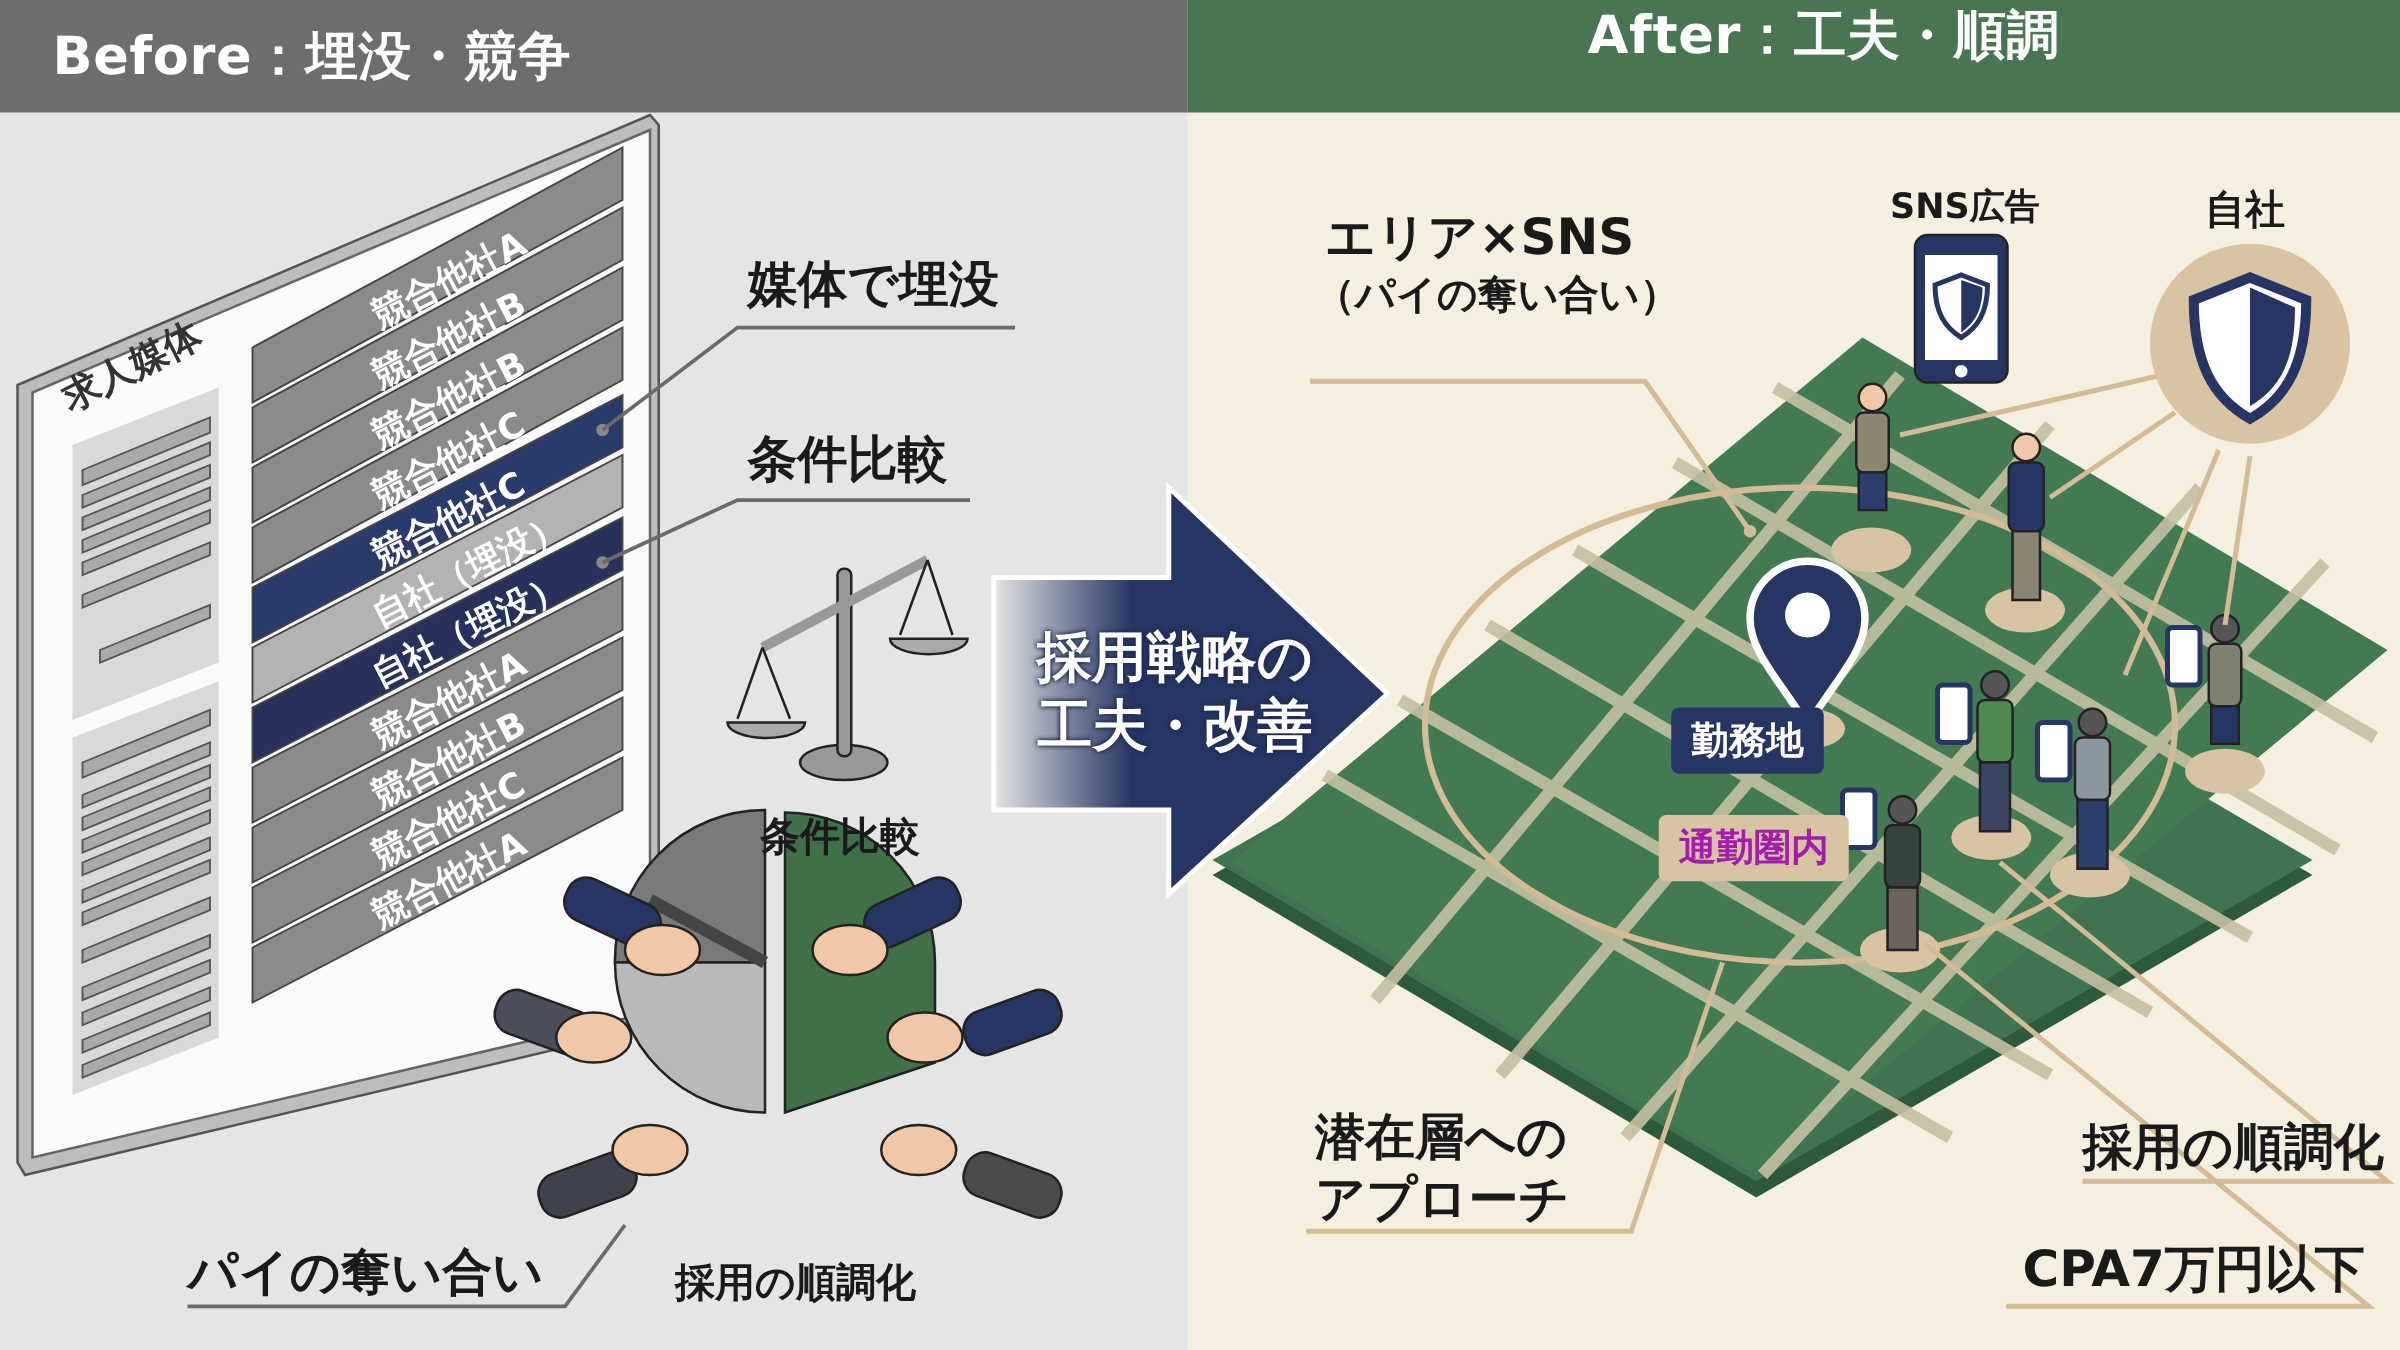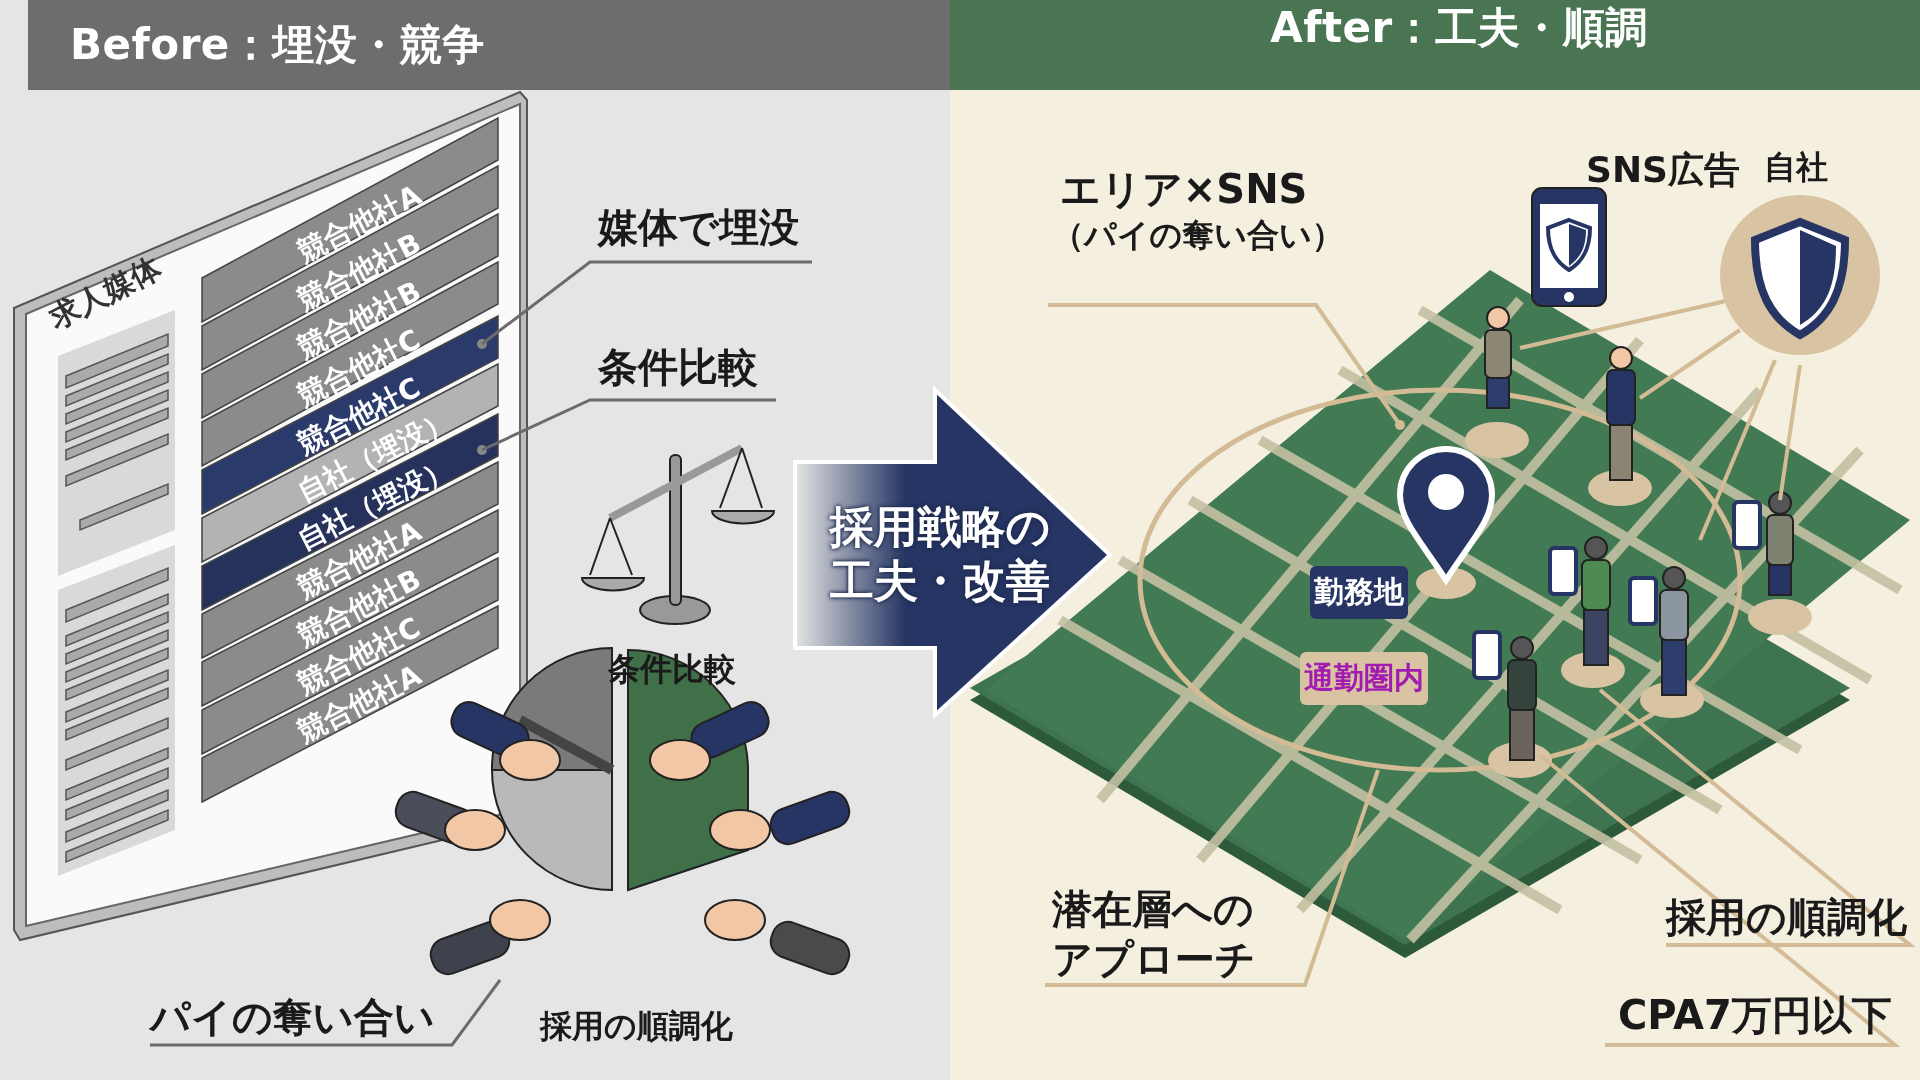--- a/index.html
+++ b/index.html
@@ -3,35 +3,35 @@
 <meta charset="utf-8">
 <style>
   * { box-sizing: border-box; margin: 0; padding: 0; }
   html, body { width: 1920px; height: 1080px; overflow: hidden; }
   body { font-family: "DejaVu Sans", "Liberation Sans", sans-serif; position: relative; background: #e6e7e6; }
 
   .panel-left { position: absolute; left: 0; top: 0; width: 950px; height: 1080px; background: #e4e5e4; }
   .panel-right { position: absolute; left: 950px; top: 0; width: 970px; height: 1080px; background: #f5efe0; }
 
   .header { position: absolute; top: 0; height: 90px; display: flex; align-items: center; color: #fff; font-weight: bold; font-size: 42px; letter-spacing: 0.5px; }
-  .header-left { left: 0; width: 950px; background: #6d6d6d; padding-left: 42px; margin-left: 28px; }
+  .header-left { left: 0; width: 950px; background: #6d6d6d; padding-left: 42px; }
   .header-right { left: 950px; width: 970px; background: #497552; padding-left: 48px; flex-direction: column; }
   .header .sub { font-size: 33px; margin-left: 10px; }
 
   .overlay { position: absolute; left: 0; top: 0; width: 1920px; height: 1080px; }
 
   .label { position: absolute; font-weight: bold; color: #1a1a1a; white-space: nowrap; }
   .label-lg { font-size: 40px; }
   .label-md { font-size: 32px; }
 
   .company-text { position: absolute; color: #fff; font-size: 28px; font-weight: bold; white-space: nowrap; transform-origin: left center; transform: rotate(-27deg); }
 
   .arrow-text { position: absolute; left: 820px; top: 500px; width: 240px; text-align: center; color: #fff; font-weight: bold; font-size: 44px; line-height: 54px; text-shadow: 0 0 4px #1f2b4f, 0 0 4px #1f2b4f; }
 
-  .tag { position: absolute; font-weight: bold; font-size: 30px; padding: 6px 4px; border-radius: 6px; white-space: nowrap; }
+  .tag { position: absolute; font-weight: bold; font-size: 30px; padding: 6px 16px; border-radius: 6px; white-space: nowrap; margin-left: 27px; }
   .tag-navy { background: #263563; color: #fff; left: 1310px; top: 566px; }
   .tag-beige { background: #d8c4a2; color: #a21caf; left: 1300px; top: 652px; }
 </style>
 </head>
 <body>
 
 <div class="panel-left"></div>
 <div class="panel-right"></div>
 
 <div class="header header-left">
@@ -244,21 +244,21 @@
 <div class="label label-lg" style="left:150px; top:990px;">パイの奪い合い</div>
 <div class="label label-md" style="left:540px; top:1005px;">採用の順調化</div>
 
 <div class="arrow-text">
   <div>採用戦略の</div>
   <div>工夫・改善</div>
 </div>
 
 <div class="label label-lg" style="left:1060px; top:162px;">エリア×SNS</div>
 <div class="label label-md" style="left:1052px; top:214px;">（パイの奪い合い）</div>
-<div class="label" style="left:1586px; top:146px; font-size:36px;">SNS広告</div>
+<div class="label" style="left:1512px; top:146px; font-size:28px;">SNS広告</div>
 <div class="label label-md" style="left:1764px; top:146px;">自社</div>
 <div class="label label-lg" style="left:1052px; top:882px;">潜在層への</div>
 <div class="label label-lg" style="left:1052px; top:932px;">アプローチ</div>
 <div class="label label-lg" style="left:1666px; top:890px;">採用の順調化</div>
 <div class="label label-lg" style="left:1618px; top:988px;">CPA7万円以下</div>
 
 <div class="tag tag-navy">勤務地</div>
 <div class="tag tag-beige">通勤圏内</div>
 
 </body></html>

